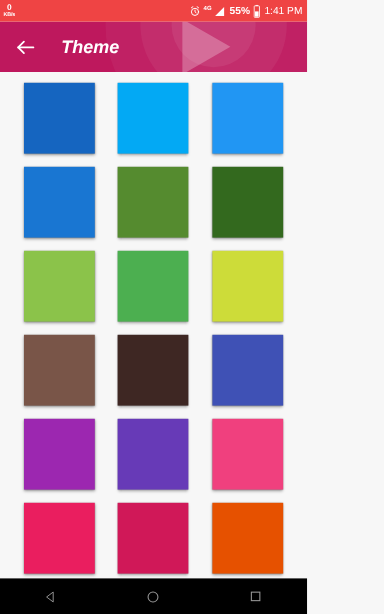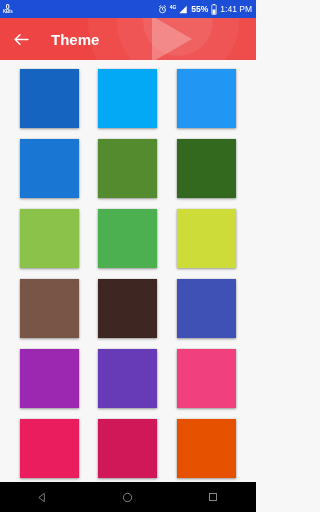--- a/index.html
+++ b/index.html
@@ -75,21 +75,21 @@
     display:flex; align-items:center; justify-content:space-around;
     z-index:5;
   }
   .nav-btn{ width:44px; height:30px; display:flex; align-items:center; justify-content:center; cursor:pointer; }
 </style>
 </head>
 <body>
 
 <div id="app">
 
-  <div class="statusbar" style="background: #1d4ed8; align-items: center;">
+  <div class="statusbar" style="background: #ef4444; align-items: center;">
 
     <div class="net-speed">
       <span class="nval">0</span>
       <span class="nunit">KB/s</span>
     </div>
 
     <div class="status-right">
 
       <span>
         <svg class="icon-svg" width="9" height="9" viewBox="0 0 24 24" fill="none" stroke="#ffffff" stroke-width="2.2" stroke-linecap="round">
@@ -114,21 +114,21 @@
           <rect x="3.2" y="0" width="3.6" height="1.6" fill="#ffffff"></rect>
           <rect x="1" y="1.6" width="8" height="17.4" rx="1" fill="none" stroke="#ffffff" stroke-width="1.3"></rect>
           <rect x="2.3" y="10" width="5.4" height="8" fill="#ffffff"></rect>
         </svg>
       </span>
 
       <span class="clock">1:41 PM</span>
     </div>
   </div>
 
-  <div class="appbar" style="background: #ef4444;">
+  <div class="appbar" style="background: #be185d; font-style: italic;">
     <div class="ripple r1"></div>
     <div class="ripple r2"></div>
     <div class="ripple r3"></div>
     <div class="play-tri"></div>
 
     <div class="back-btn">
       <span>
         <svg class="icon-svg" width="19" height="19" viewBox="0 0 24 24" fill="none" stroke="#ffffff" stroke-width="1.9" stroke-linecap="round" stroke-linejoin="round">
           <path d="M20 12H4"></path>
           <path d="M10 6l-6 6 6 6"></path>

